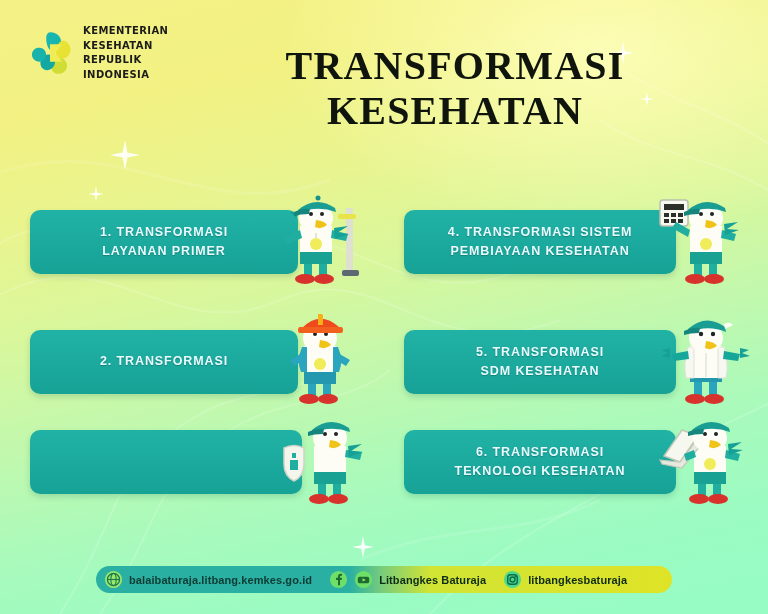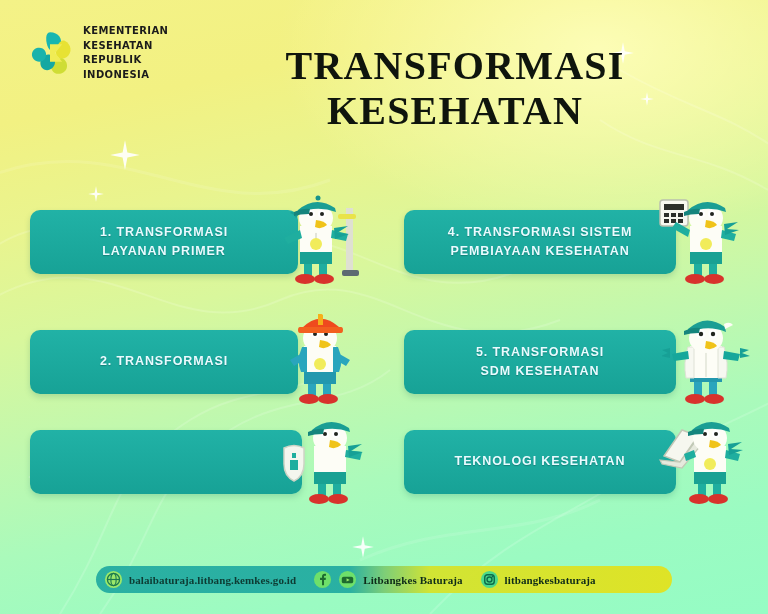--- a/index.html
+++ b/index.html
@@ -117,21 +117,21 @@
     position:absolute;left:96px;top:12px;
     height:27px;width:576px;
     border-radius:14px;
     background:linear-gradient(90deg,
       rgba(32,170,160,.92) 0%,
       rgba(32,170,160,.92) 44%,
       rgba(120,200,110,.88) 50%,
       rgba(214,226,40,.92) 58%,
       rgba(226,226,30,.95) 100%);
     display:flex;align-items:center;
-    padding:0 8px;box-sizing:border-box;gap:6px;font-family:Liberation Serif, serif;
+    padding:0 8px;box-sizing:border-box;gap:6px;
   }
   .f-ico{
     width:19px;height:19px;flex:0 0 auto;border-radius:50%;
     display:flex;align-items:center;justify-content:center;
   }
   .f-ico svg{width:19px;height:19px;display:block;}
   .f-txt{
     font-size:11px;font-weight:bold;color:#0e2b18;
     letter-spacing:.1px;white-space:nowrap;
   }
@@ -405,20 +405,21 @@
             <path d="M26 15 q18 -16 37 -2 l 1 5 q-19 -8 -38 1 z" fill="#1a9e94"></path>
             <path d="M22 17 q8 -4 16 -3 l -1 5 q-9 0 -15 2 z" fill="#15857d"></path>
             <path d="M62 10 q6 -3 9 1 q-4 2 -8 4 z" fill="#fdfdf6"></path>
           </svg>
         </div>
       </div>
 
       <div class="item r2">
         <div class="pill w-wide2">
           <div class="pill-text">
+            <span class="ln">6. TRANSFORMASI</span>
             <span class="ln">TEKNOLOGI KESEHATAN</span>
           </div>
         </div>
         <div class="mascot" style="left:262px;">
           <svg viewBox="0 0 92 96" aria-hidden="true">
             <rect x="40" y="66" width="8" height="16" fill="#1fae9f"></rect>
             <rect x="55" y="66" width="8" height="16" fill="#1fae9f"></rect>
             <ellipse cx="41" cy="85" rx="10" ry="5" fill="#d8322c"></ellipse>
             <ellipse cx="60" cy="85" rx="10" ry="5" fill="#d8322c"></ellipse>
             <path d="M36 56 h32 v14 h-32 z" fill="#19a193"></path>

